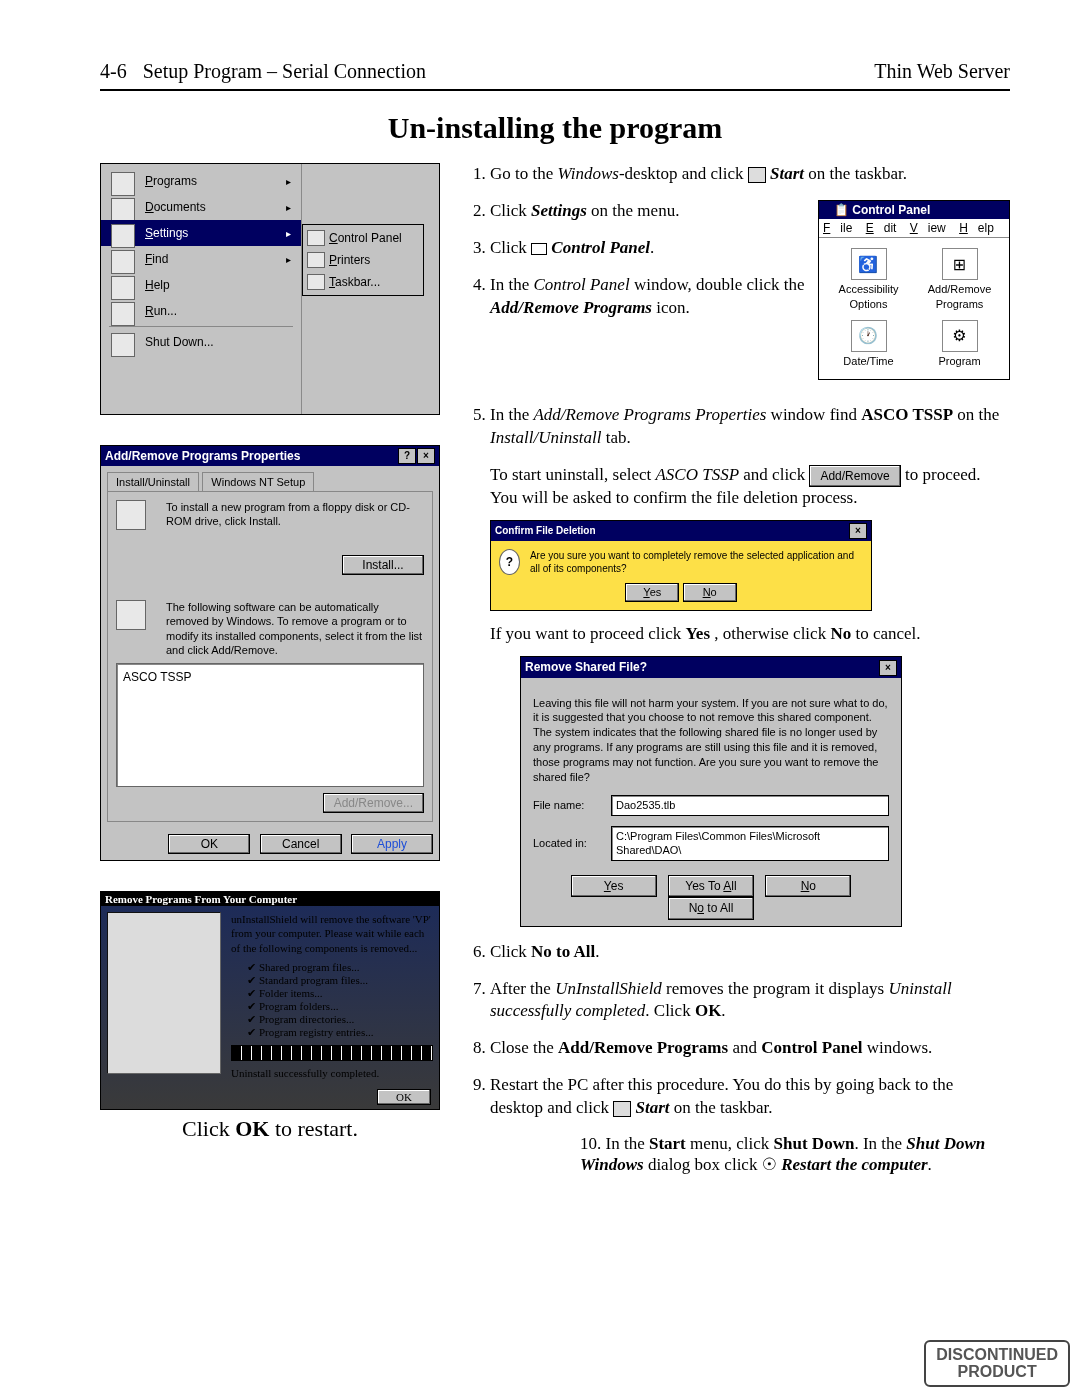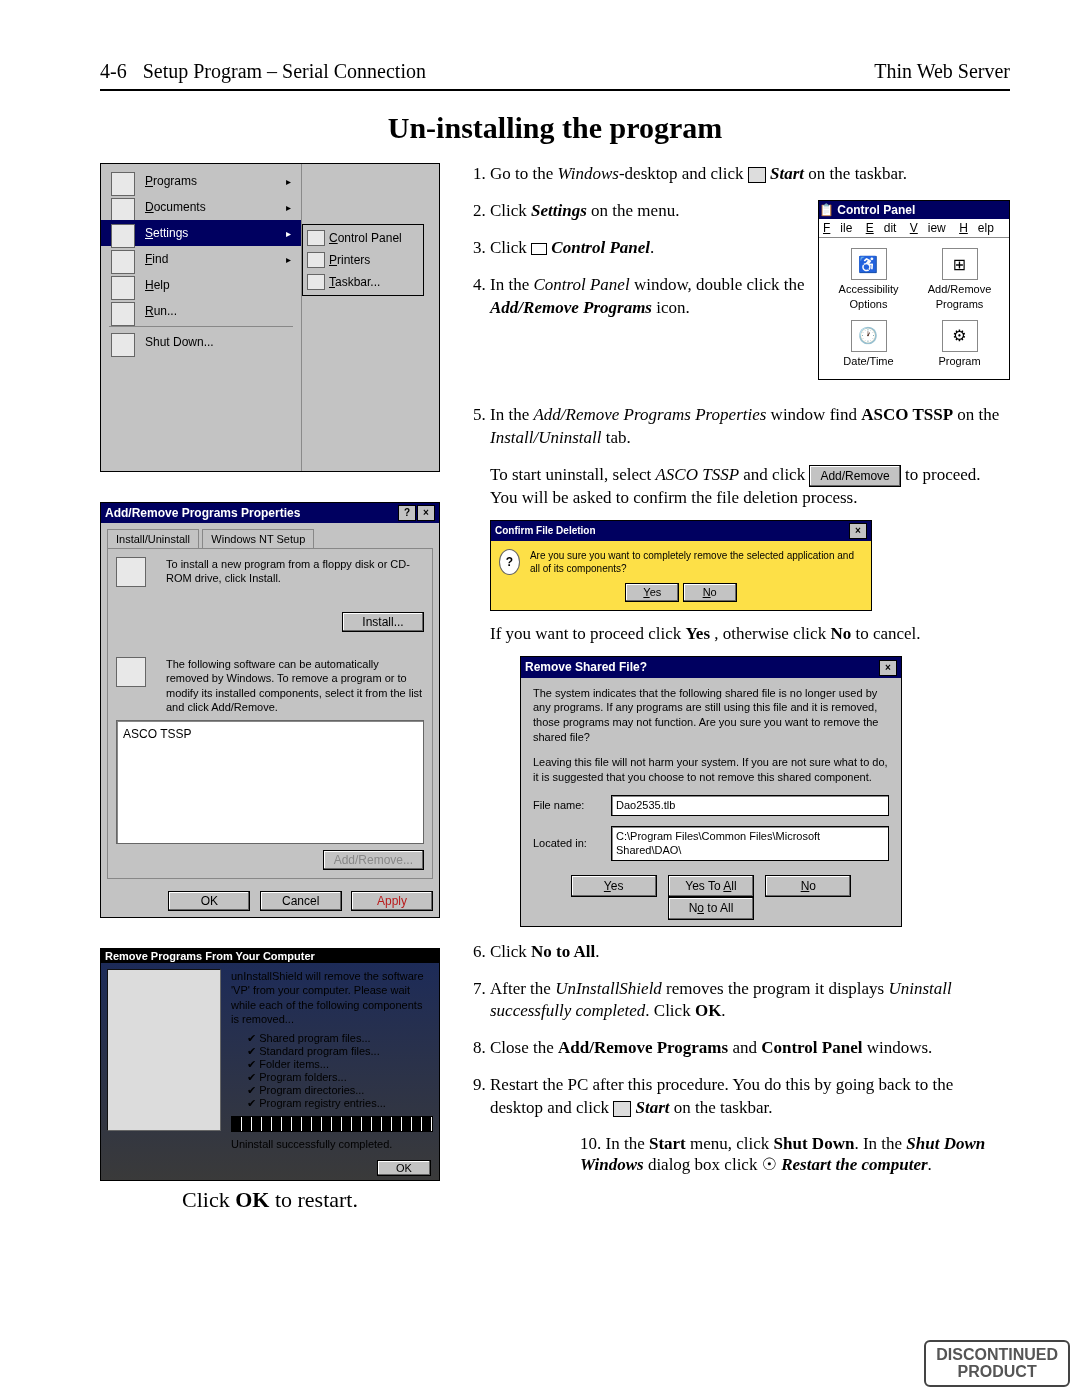--- a/index.html
+++ b/index.html
@@ -40,21 +40,21 @@
   .rightcol { flex: 1; font-size: 17px; }
   .figure {
     border: 1px solid #000;
     background: #c3c3c3;
     margin-bottom: 30px;
     font-family: Tahoma, sans-serif;
     font-size: 12px;
   }
   .startmenu {
     display:flex;
-    height: 307px;
+    height: 250px;
   }
   .startmenu .list {
     background:#c3c3c3;
     width: 200px;
     border-right: 1px solid #8a8a8a;
     padding: 4px 0;
   }
   .startmenu .item {
     padding: 6px 10px 6px 44px;
     position: relative;
@@ -151,21 +151,21 @@
   }
   .row { display:flex; gap:20px; }
   .dlg-text { font-size:11px; line-height:1.3; }
   .btnrow { text-align:right; padding:6px; }
   .btnrow .btn { margin-left:6px; }
 
   .unshield {
     border:1px solid #000;
     background: linear-gradient(#1b2a5a,#3a3a3a);
     color:#fff;
-    font-family: Liberation Sans, sans-serif;
+    font-family: Liberation Serif, serif;
     font-size:11px;
   }
   .unshield .tt { background:#000; color:#fff; padding:1px 4px; font-weight:bold; font-size:11px; }
   .unshield .body { display:flex; padding:6px; gap:10px; }
   .unshield .pic {
     width:120px; height:160px; background:#dcdcdc; border:1px inset #666;
   }
   .unshield .rtxt { flex:1; color:#000; background:transparent; }
   .unshield .rtxt div { color:#000; }
   .unshield ul { list-style:none; padding:0 0 0 16px; margin:6px 0; color:#000;}
@@ -188,21 +188,21 @@
   }
   .cpwin {
     border:1px solid #000;
     width: 190px;
     font-family: Tahoma, sans-serif;
     font-size:12px;
     float:right;
     margin: 0 0 10px 12px;
     background:#fff;
   }
-  .cpwin .t { background:#000060; color:#fff; font-weight:bold; padding:1px 0; font-size:12px;}
+  .cpwin .t { background:#000060; color:#fff; font-weight:bold; padding:1px 15px; font-size:12px;}
   .cpwin .menu { padding:1px 4px; border-bottom:1px solid #888;}
   .cpwin .menu span { margin-right:10px; }
   .cpwin .grid { display:flex; flex-wrap:wrap; padding:6px 4px; gap:0;}
   .cpwin .cell { width:50%; text-align:center; font-size:11px; padding:4px 0;}
   .cpwin .ic {
     width:34px; height:30px; border:1px solid #888; margin:0 auto 2px;
     display:flex; align-items:center; justify-content:center;
     font-size:16px;
   }
   .confirm {
@@ -310,21 +310,21 @@
           <div class="listbox">
             <div>ASCO TSSP</div>
           </div>
           <div style="text-align:right">
             <span class="btn" style="color:#888">Add/Remove...</span>
           </div>
         </div>
         <div class="btnrow">
           <span class="btn">OK</span>
           <span class="btn">Cancel</span>
-          <span class="btn" style="color:#b91c1c">Apply</span>
+          <span class="btn" style="color:#1d4ed8">Apply</span>
         </div>
       </div>
 
       <div style="height:30px"></div>
 
       <div class="unshield">
         <div class="tt">Remove Programs From Your Computer</div>
         <div class="body">
           <div class="pic"></div>
           <div class="rtxt">
@@ -431,22 +431,22 @@
             <span>If you want to proceed click </span><span class="bold">Yes</span><span> , otherwise click </span><span class="bold">No</span><span> to cancel.</span>
           </p>
 
           
           <div class="dialog sharedfile">
             <div class="titlebar">
               <span>Remove Shared File?</span>
               <span class="ctrls"><span>×</span></span>
             </div>
             <div class="body">
+              <div style="margin-top:10px">Leaving this file will not harm your system. If you are not sure what to do, it is suggested that you choose to not remove this shared component.</div>
               <div>The system indicates that the following shared file is no longer used by any programs. If any programs are still using this file and it is removed, those programs may not function. Are you sure you want to remove the shared file?</div>
-              <div style="margin-top:10px">Leaving this file will not harm your system. If you are not sure what to do, it is suggested that you choose to not remove this shared component.</div>
               <div class="frow">
                 <span style="width:70px">File name:</span>
                 <span class="field">Dao2535.tlb</span>
               </div>
               <div class="frow">
                 <span style="width:70px">Located in:</span>
                 <span class="field">C:\Program Files\Common Files\Microsoft Shared\DAO\</span>
               </div>
             </div>
             <div class="btns">

